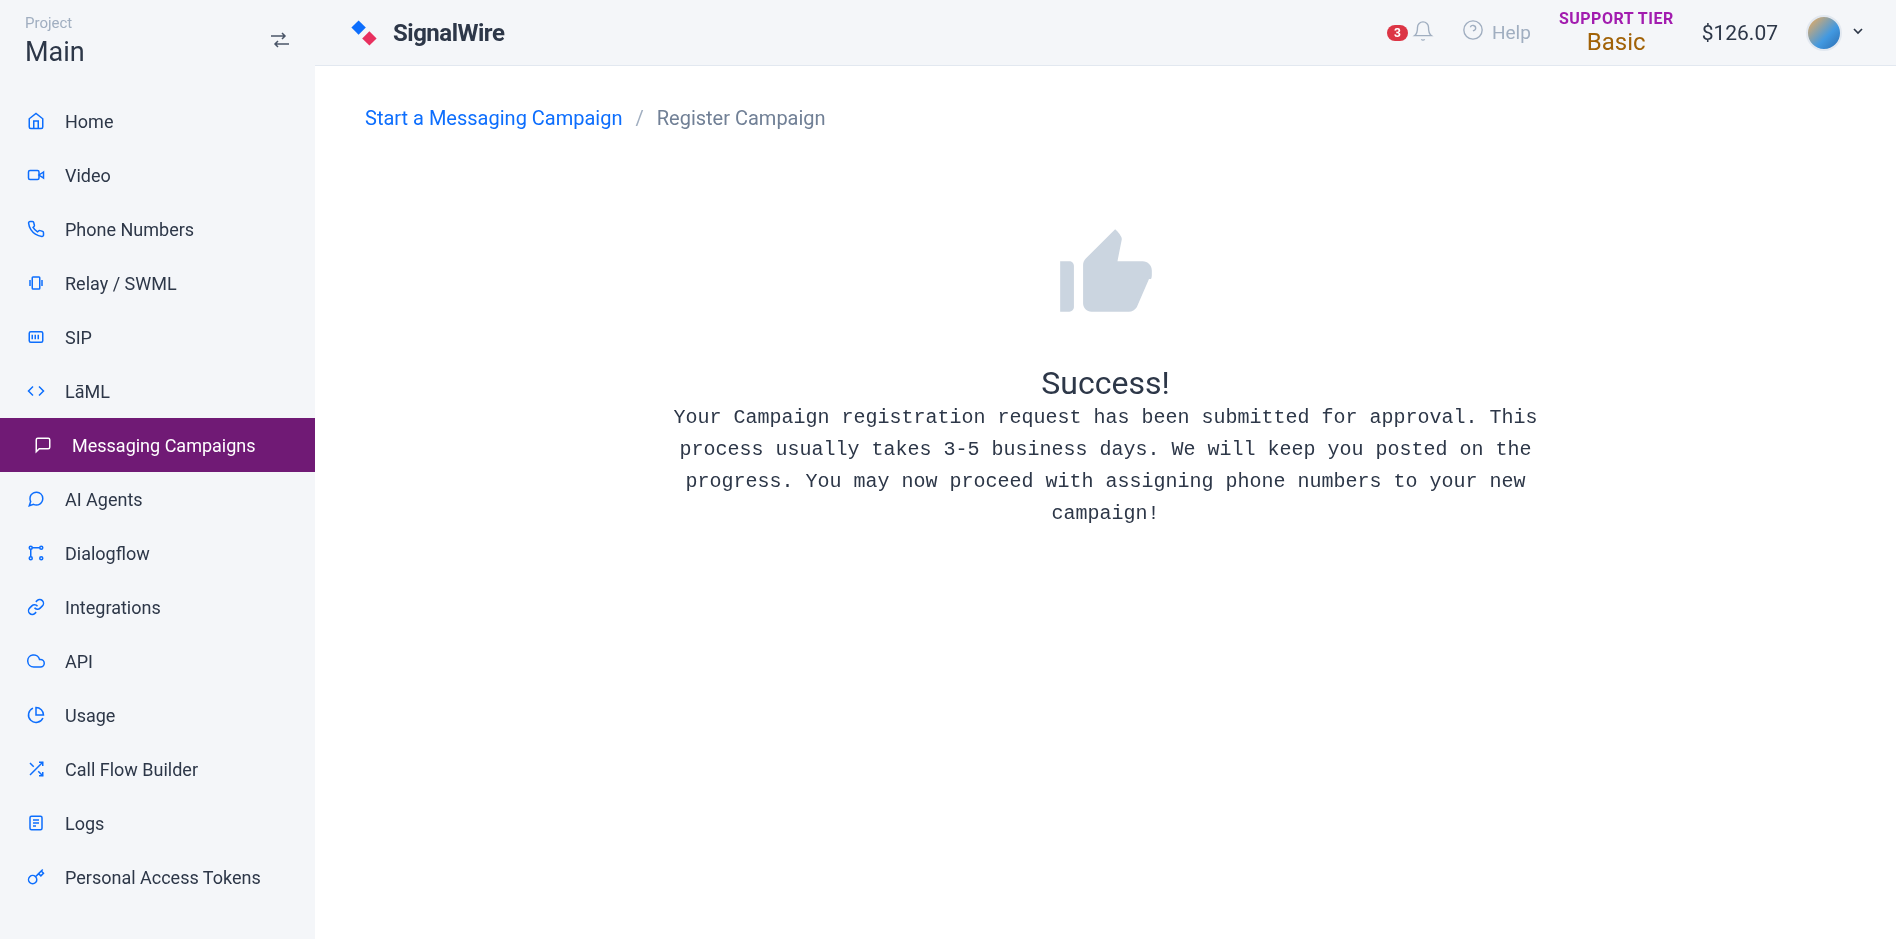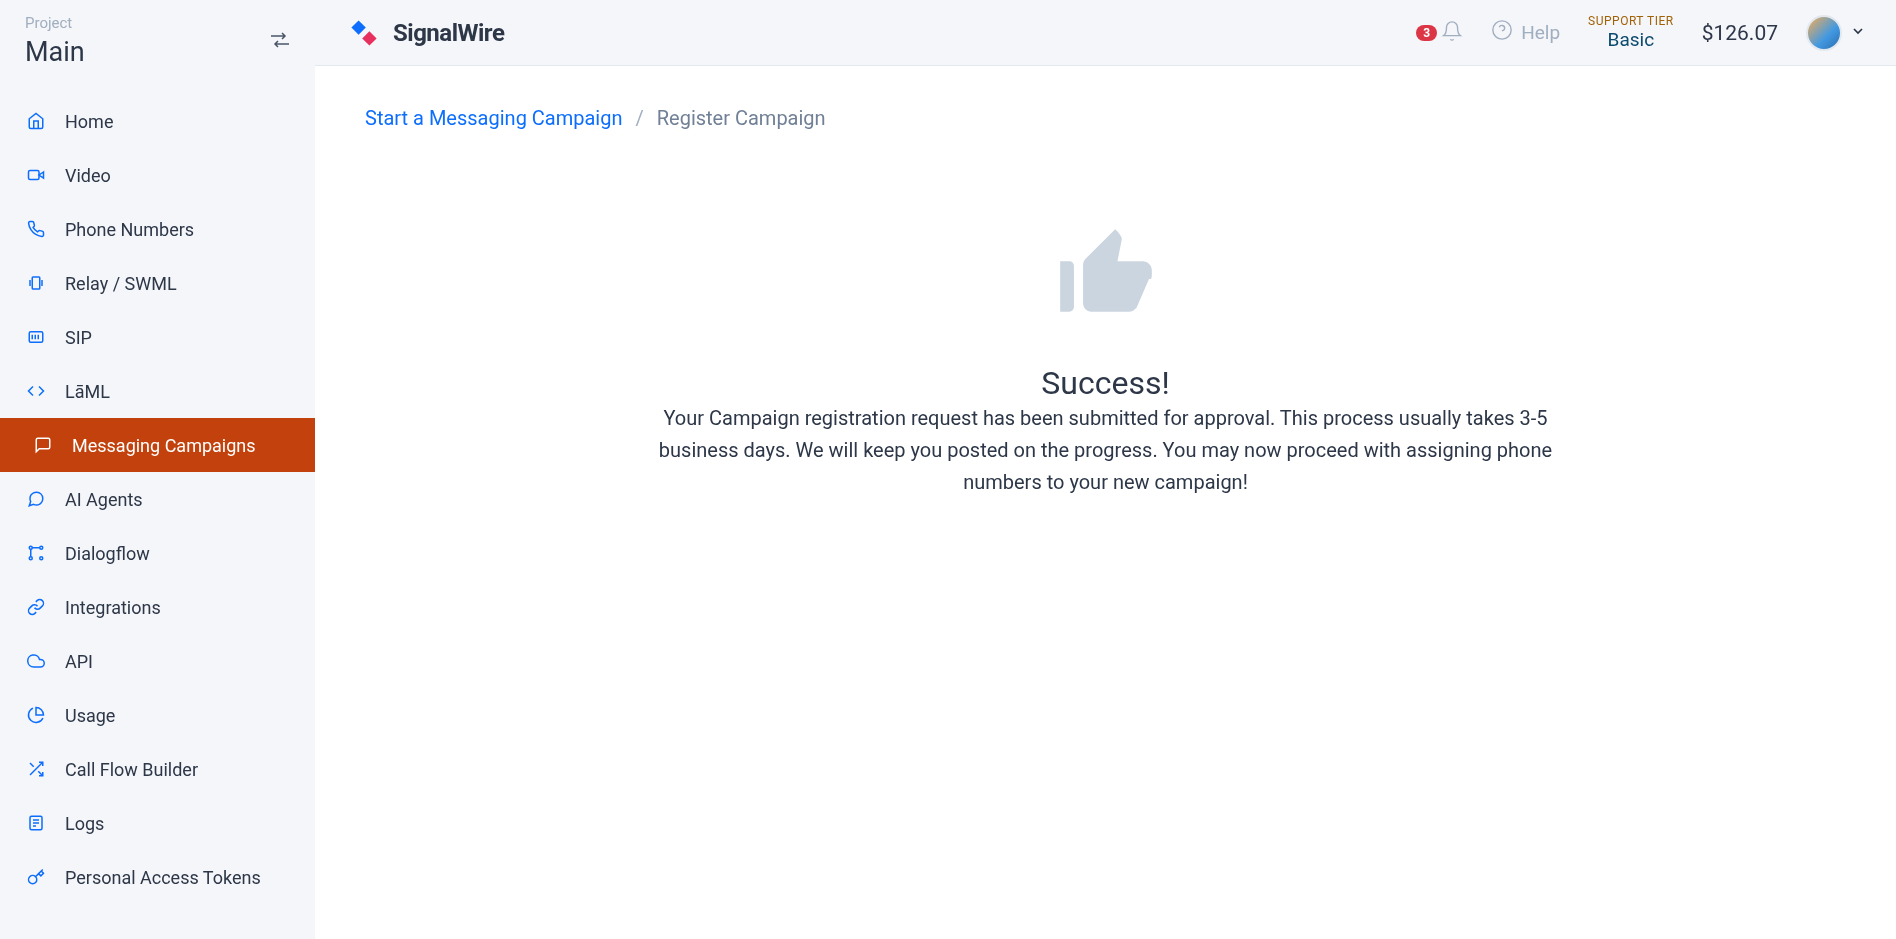--- a/index.html
+++ b/index.html
@@ -48,21 +48,21 @@
     }
     .nav-item {
       display: flex;
       align-items: center;
       padding: 16px 25px;
       color: #2d3748;
       font-size: 18px;
       cursor: pointer;
     }
     .nav-item.active {
-      background: #c2410c;
+      background: #701a75;
       color: #fff;
       padding-left: 32px;
     }
     .nav-item .nav-icon {
       width: 22px;
       height: 22px;
       margin-right: 18px;
       color: #0d6efd;
       display: inline-flex;
       align-items: center;
@@ -133,28 +133,29 @@
       display: flex;
       align-items: center;
       gap: 8px;
       color: #a0aec0;
       font-size: 19px;
     }
     .support-tier {
       text-align: center;
     }
     .support-tier-label {
-      font-size: 12px;
-      color: #a16207;
+      font-size: 16px;
+      color: #a21caf;
       letter-spacing: 0.5px;
       text-transform: uppercase;
+      font-weight: bold;
     }
     .support-tier-value {
-      font-size: 19px;
-      color: #0c4a6e;
+      font-size: 24px;
+      color: #a16207;
     }
     .balance {
       font-size: 21px;
       color: #2d3748;
       font-weight: 400;
     }
     .avatar-area {
       display: flex;
       align-items: center;
       gap: 8px;
@@ -207,20 +208,21 @@
       font-weight: 400;
     }
     .success-message {
       font-size: 20px;
       color: #2d3748;
       line-height: 1.6;
       margin-bottom: 55px;
       max-width: 940px;
       margin-left: auto;
       margin-right: auto;
+      font-family: Liberation Mono, monospace;
     }
     .continue-row {
       display: flex;
       align-items: center;
       justify-content: center;
       gap: 8px;
     }
     .btn-primary {
       background: #0d6efd;
       color: #fff;

